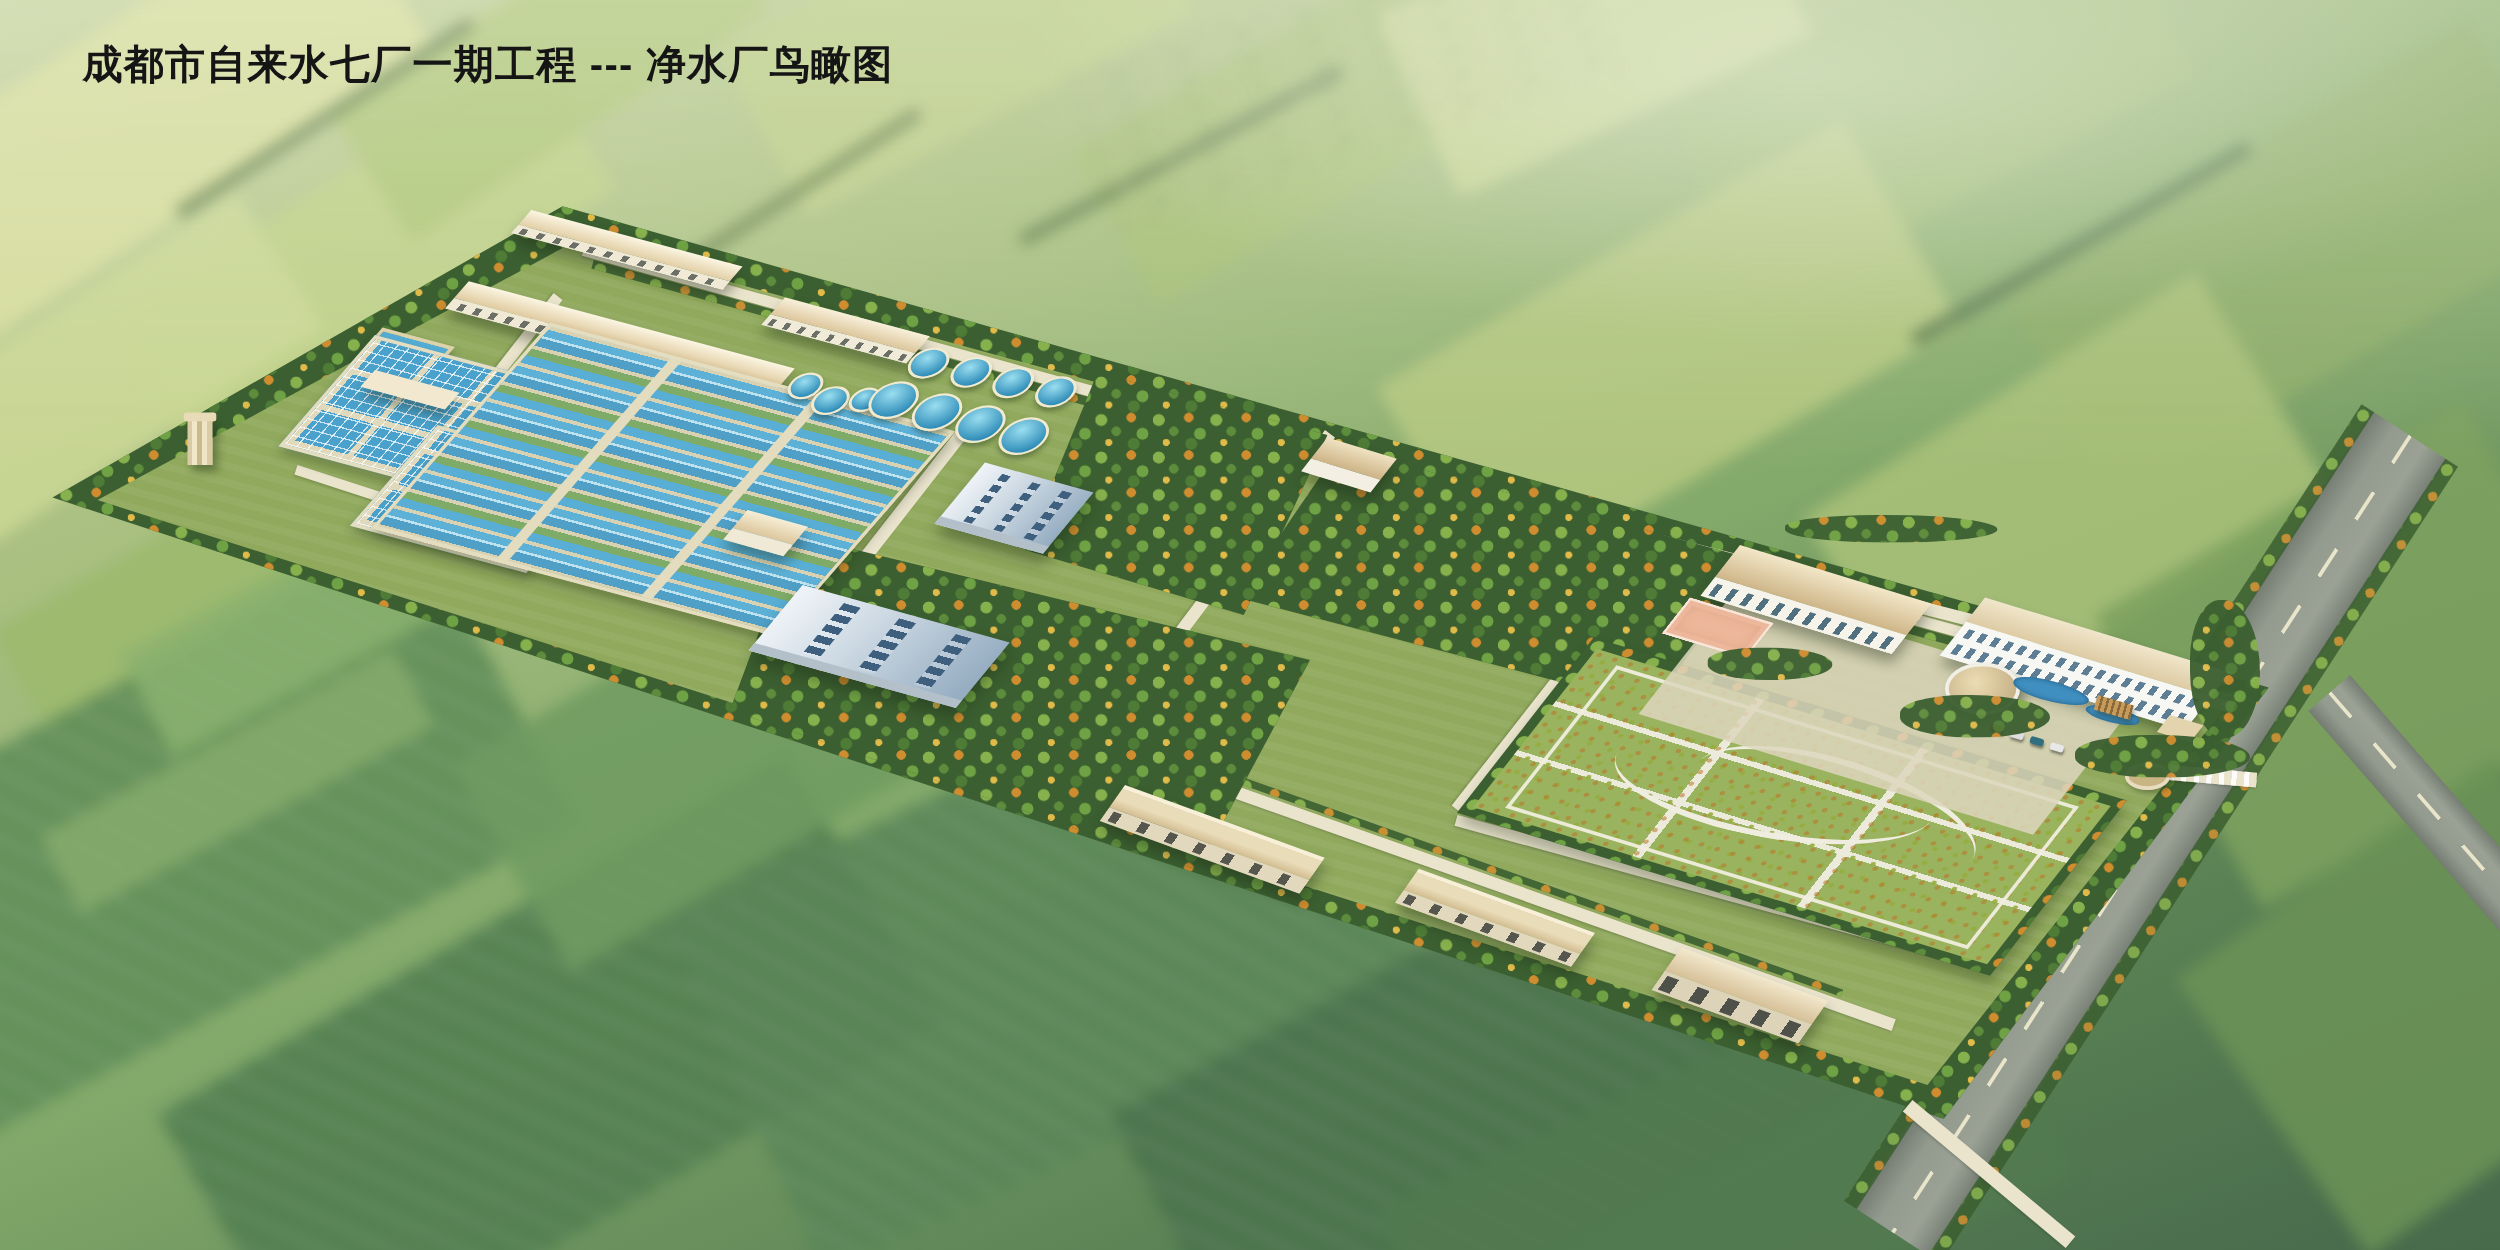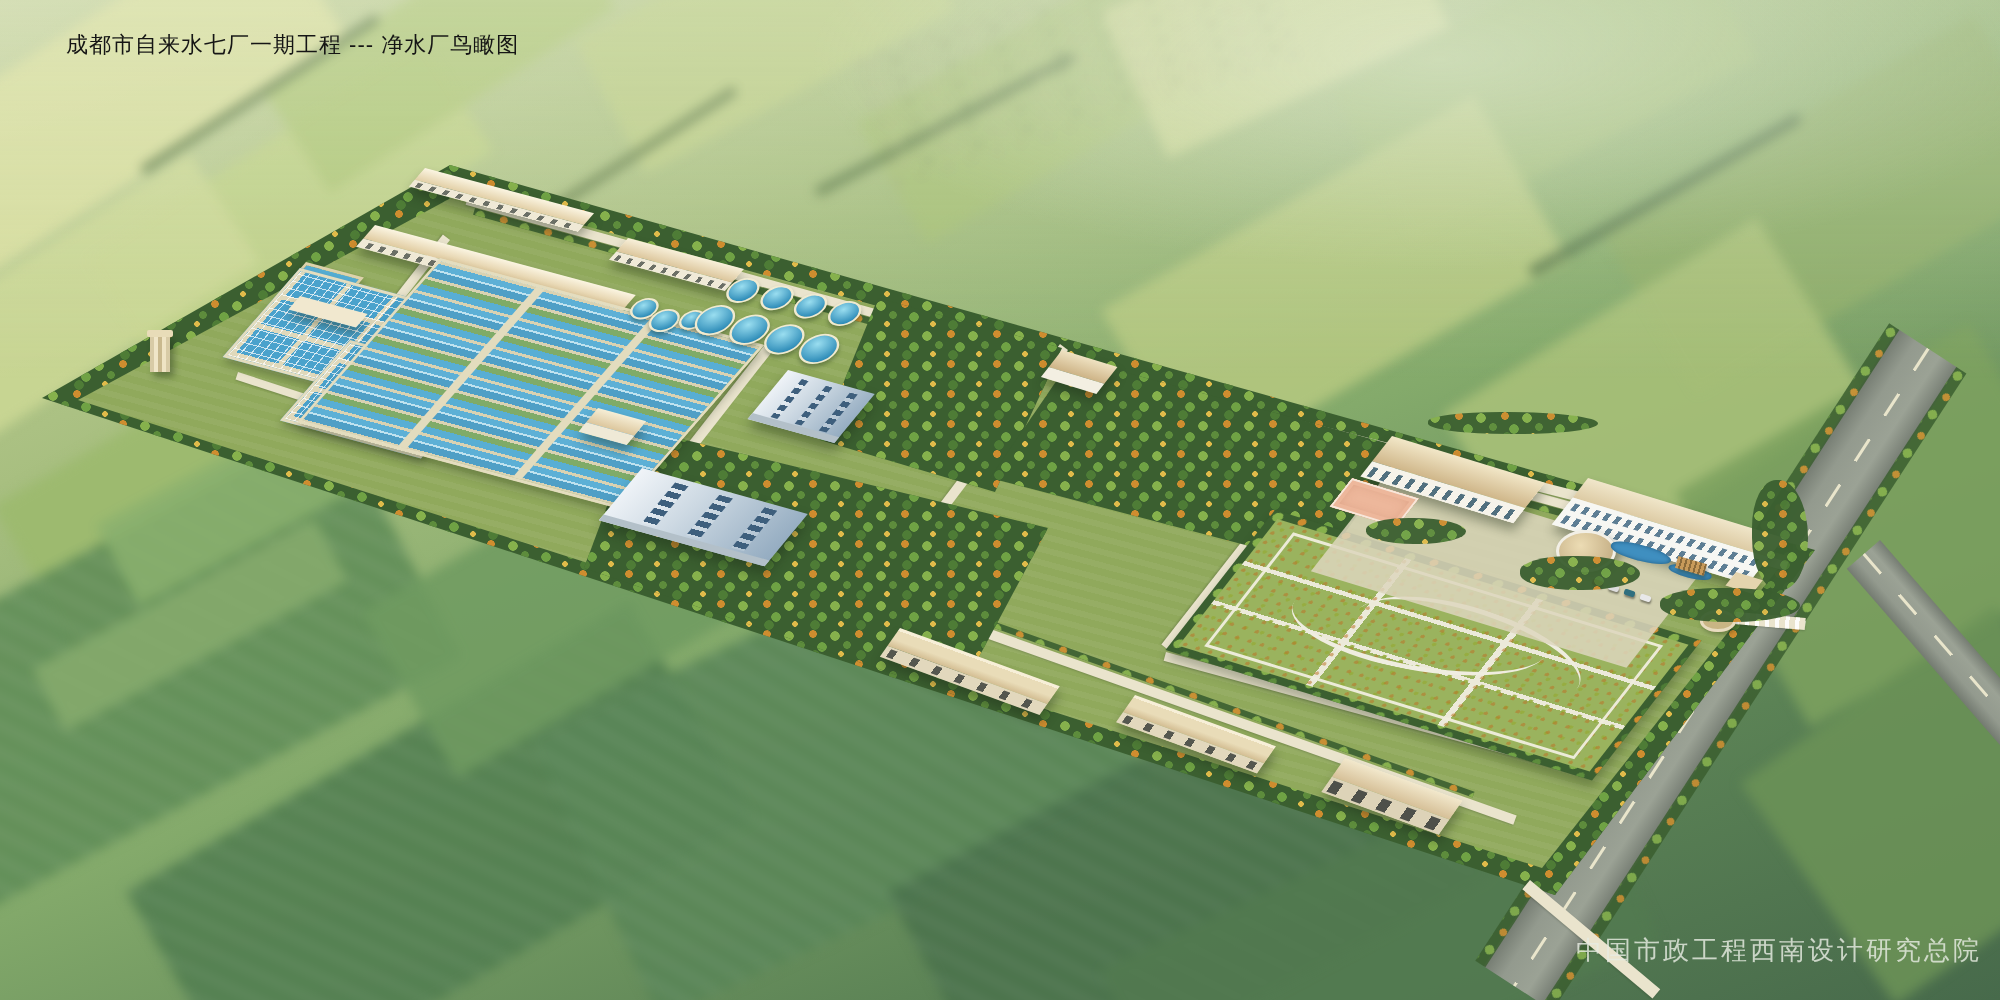--- a/index.html
+++ b/index.html
@@ -61,21 +61,21 @@
      radial-gradient(circle 2px at 5px 4px,rgba(186,116,40,.55) 90%,transparent 100%),
      radial-gradient(circle 2px at 11px 9px,rgba(150,172,62,.9) 90%,transparent 100%),
      linear-gradient(90deg,transparent 0 31%,#eceada 31% 32.6%,transparent 32.6% 63%,#eceada 63% 64.6%,transparent 64.6%),
      linear-gradient(0deg,transparent 0 33%,#eceada 33% 36%,transparent 36% 64%,#eceada 64% 67%,transparent 67%);
      background-size:13px 11px,17px 13px,100% 100%,100% 100%;}
   .lawnring{position:absolute;inset:5%;border:3px solid rgba(240,238,222,.95);}
   .curve{position:absolute;border-bottom:5px solid #efede0;border-radius:0 0 100% 100%/0 0 130% 130%;}
   .pond{position:absolute;background:#3f8fc0;box-shadow:inset 0 0 4px rgba(0,40,70,.5);}
   .car{position:absolute;width:11px;height:6px;border-radius:2px;transform:rotate(17deg);box-shadow:1px 2px 2px rgba(0,0,0,.4);}
   .blob{position:absolute;border-radius:45% 55% 50% 50%;opacity:.95;}
-  #title{position:absolute;left:66px;top:30px;font-size:22px;font-weight:400;color:#151515;letter-spacing:1px;}
+  #title{position:absolute;left:66px;top:30px;font-size:32px;font-weight:700;color:#151515;letter-spacing:1px;}
   #credit{position:absolute;right:18px;bottom:32px;font-size:26px;color:rgba(230,236,226,.82);letter-spacing:3px;}
 </style>
 </head>
 <body>
 
 <div id="canvas">
 
   <div id="bg">
     <div class="fp" style="left:-70px;top:30px;width:430px;height:160px;background:#d8de9d;transform:rotate(-33deg);"></div>
     <div class="fp" style="left:110px;top:160px;width:400px;height:130px;background:#bed086;transform:rotate(-33deg);"></div>
@@ -261,14 +261,13 @@
     <div class="win" style="height:32%;background:repeating-linear-gradient(90deg,#4e504a 0 10px,transparent 10px 26px);"></div>
   </div>
 
   <div class="blob trees" style="left:1520px;top:556px;width:120px;height:34px;"></div>
   <div class="blob trees" style="left:1660px;top:588px;width:140px;height:34px;"></div>
   <div class="blob trees" style="left:1752px;top:480px;width:56px;height:110px;"></div>
   <div class="blob trees" style="left:1366px;top:518px;width:100px;height:26px;"></div>
   <div class="blob trees" style="left:1428px;top:412px;width:170px;height:22px;"></div>
 
   <div id="title">成都市自来水七厂一期工程 --- 净水厂鸟瞰图</div>
-  <div id="credit">中国市政工程西南设计研究总院</div>
 </div>
 
 </body></html>

